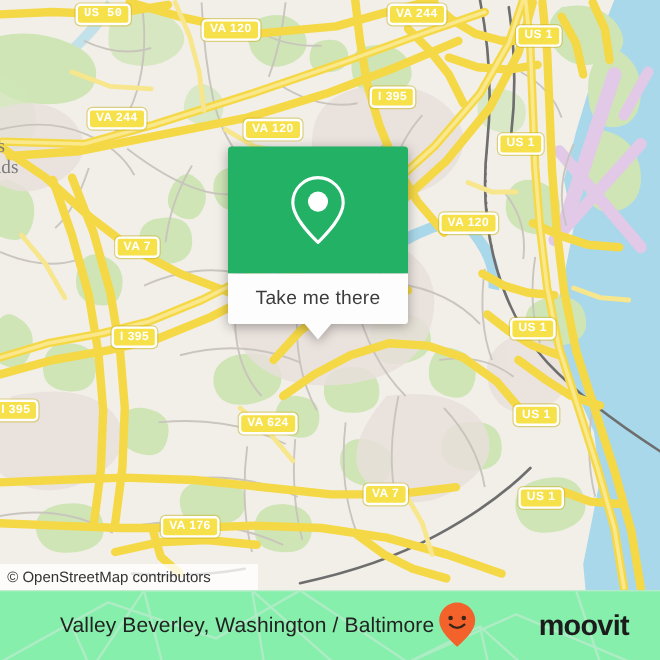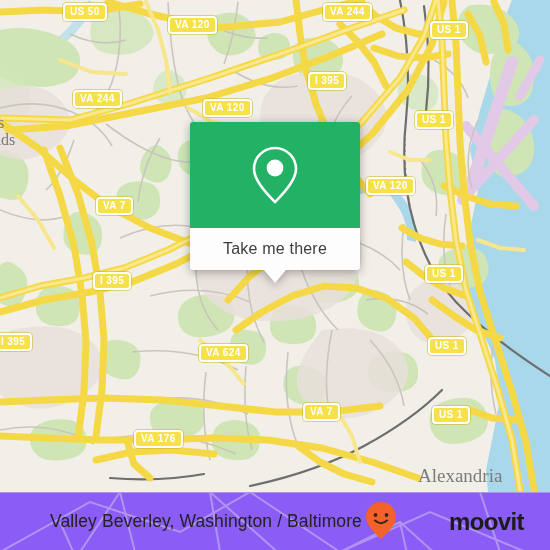--- a/index.html
+++ b/index.html
@@ -15,33 +15,33 @@
           padding:1px 5px 2px 5px;color:#fff;font-size:10px;font-weight:bold;letter-spacing:.4px;
           font-family:"Liberation Sans",sans-serif;white-space:nowrap;line-height:11px;
           box-shadow:0 0 0 1px rgba(200,180,40,.55);}
   .placelbl{position:absolute;color:#7b7b7b;font-family:"Liberation Serif",serif;white-space:nowrap;}
 
   
   #attrib{position:absolute;left:0;bottom:0;height:22px;width:215px;background:rgba(255,255,255,.80);
           color:#333;font-size:12.5px;line-height:22px;padding-left:6px;box-sizing:border-box;}
 
   
-  #card{position:absolute;left:190px;top:122px;width:170px;
+  #card{position:absolute;left:190px;top:122px;width:150px;
         filter:drop-shadow(0 2px 5px rgba(0,0,0,.32));}
   #card-head{height:106px;background:#23b265;border-radius:3px 3px 0 0;
              display:flex;align-items:center;justify-content:center;}
   #card-foot{height:42px;background:#fdfdfd;border-radius:0 0 3px 3px;
              display:flex;align-items:center;justify-content:center;}
   #card-label{font-size:16px;color:#3d3d3d;letter-spacing:.2px;}
   #card-tail{position:absolute;left:50%;top:148px;margin-left:-11px;width:0;height:0;
              border-left:11px solid transparent;border-right:11px solid transparent;
              border-top:13px solid #fdfdfd;}
 
   
-  #footer{position:absolute;left:0;top:492px;width:550px;height:58px;background:#8b5cf6;overflow:hidden;}
+  #footer{position:absolute;left:0;top:492px;width:550px;height:58px;background:#86efac;overflow:hidden;}
   #footer-wm{position:absolute;left:0;top:-300px;width:550px;height:420px;opacity:.40;}
   #footer-title{position:absolute;left:50px;top:0;height:58px;display:flex;align-items:center;
                 font-size:17.5px;color:#222;letter-spacing:.1px;}
   #brand{position:absolute;right:26px;top:0;height:58px;display:flex;align-items:center;gap:3px;}
   #brand-name{font-size:24px;font-weight:bold;color:#1c1c1c;letter-spacing:-.6px;line-height:31px;margin-left:48px;}
 </style>
 </head>
 <body>
 
 <div id="screen">
@@ -231,41 +231,41 @@
           <path d="M200,340 L224,360 L244,384"></path>
           <path d="M338,412 L352,436 L360,462"></path>
           <path d="M478,240 L500,248 L524,250"></path>
           <path d="M390,152 L410,160 L430,160"></path>
         </g>
       </g>
     </svg>
 
     <div class="placelbl" style="left:-2px;top:114px;font-size:16px;">s</div>
     <div class="placelbl" style="left:-6px;top:131px;font-size:16px;">ads</div>
-    <div class="placelbl" style="left:418px;top:465px;font-size:19px;">Alexandria</div>
-
-    <div class="shield" style="left:63px;top:3px;">US 50</div>
+
+    <div class="shield" style="left:63px;top:3px;font-family:Liberation Mono, monospace;">US 50</div>
     <div class="shield" style="left:168px;top:16px;">VA 120</div>
     <div class="shield" style="left:323px;top:3px;">VA 244</div>
     <div class="shield" style="left:430px;top:21px;">US 1</div>
     <div class="shield" style="left:308px;top:72px;">I 395</div>
     <div class="shield" style="left:73px;top:90px;">VA 244</div>
     <div class="shield" style="left:203px;top:99px;">VA 120</div>
     <div class="shield" style="left:415px;top:111px;">US 1</div>
     <div class="shield" style="left:366px;top:177px;">VA 120</div>
     <div class="shield" style="left:96px;top:197px;">VA 7</div>
     <div class="shield" style="left:93px;top:272px;">I 395</div>
     <div class="shield" style="left:-6px;top:333px;">I 395</div>
     <div class="shield" style="left:425px;top:265px;">US 1</div>
     <div class="shield" style="left:199px;top:344px;">VA 624</div>
     <div class="shield" style="left:428px;top:337px;">US 1</div>
     <div class="shield" style="left:303px;top:403px;">VA 7</div>
     <div class="shield" style="left:432px;top:406px;">US 1</div>
     <div class="shield" style="left:134px;top:430px;">VA 176</div>
 
+    <div id="attrib">© OpenStreetMap contributors</div>
   </div>
 
   <div id="card">
     <div id="card-head">
       <svg width="52" height="62" viewBox="0 0 52 62">
         <path d="M26 4 C14.4 4 5 13.4 5 25 C5 37.5 20 52 26 58 C32 52 47 37.5 47 25 C47 13.4 37.6 4 26 4 Z" fill="none" stroke="#ffffff" stroke-width="2.6" stroke-linejoin="round"></path>
         <circle cx="26" cy="24" r="8.4" fill="#ffffff"></circle>
       </svg>
     </div>
     <div id="card-foot">

